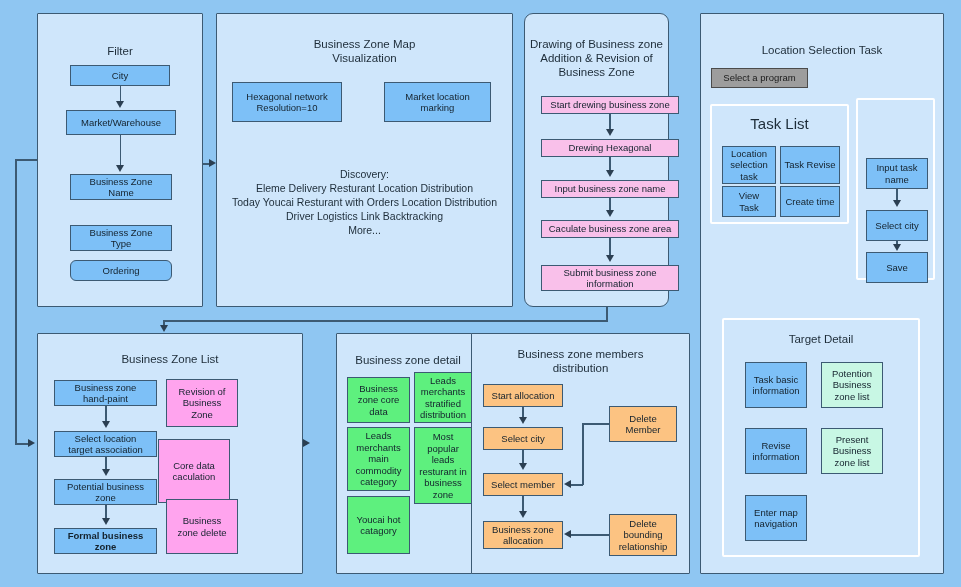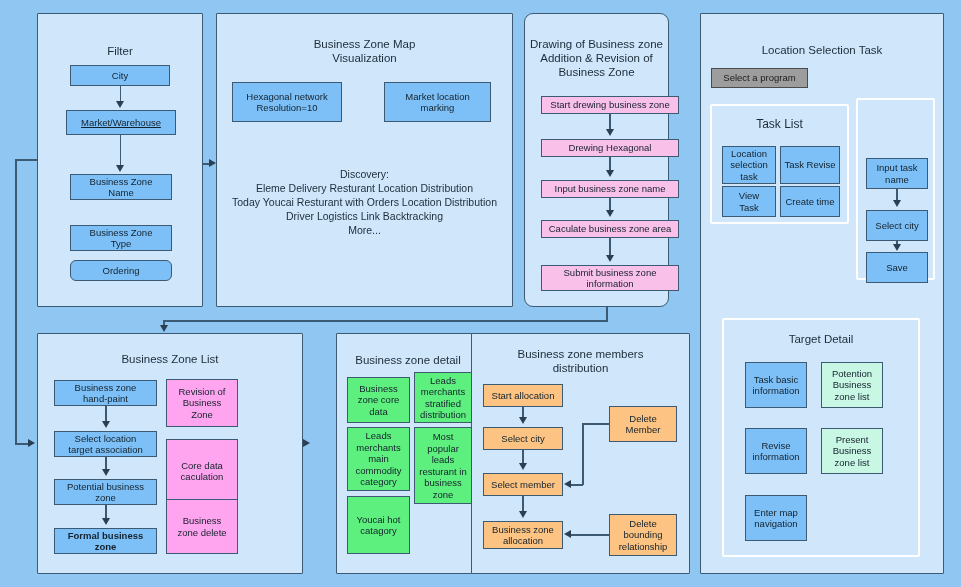--- a/index.html
+++ b/index.html
@@ -70,21 +70,21 @@
   .arw-l{border-top:4.5px solid transparent;border-bottom:4.5px solid transparent;border-right:7px solid #2b3f52;}
 </style>
 </head>
 <body>
 
 <div id="stage">
 
   <div class="panel" style="left:37px;top:13px;width:166px;height:294px;">
     <div class="panel-title" style="top:30px;">Filter</div>
     <div class="node blue" style="left:32px;top:51px;width:100px;height:21px;">City</div>
-    <div class="node blue" style="left:28px;top:96px;width:110px;height:25px;text-decoration:underline;">Market/Warehouse</div>
+    <div class="node blue" style="left:28px;top:96px;width:110px;height:25px;">Market/Warehouse</div>
     <div class="node blue" style="left:32px;top:160px;width:102px;height:26px;">Business Zone
 Name</div>
     <div class="node blue" style="left:32px;top:211px;width:102px;height:26px;">Business Zone
 Type</div>
     <div class="node blue" style="left:32px;top:246px;width:102px;height:21px;border-radius:6px;">Ordering</div>
 
     <div class="ln lnv" style="left:81.5px;top:72px;height:16px;"></div>
     <div class="arw arw-d" style="left:78px;top:87px;"></div>
     <div class="ln lnv" style="left:81.5px;top:121px;height:31px;"></div>
     <div class="arw arw-d" style="left:78px;top:151px;"></div>
@@ -123,21 +123,21 @@
     <div class="arw arw-d" style="left:80.5px;top:196px;"></div>
     <div class="ln lnv" style="left:84px;top:224px;height:18px;"></div>
     <div class="arw arw-d" style="left:80.5px;top:241px;"></div>
   </div>
 
   <div class="panel" style="left:700px;top:13px;width:244px;height:561px;">
     <div class="panel-title" style="top:29px;">Location Selection Task</div>
     <div class="node grey" style="left:10px;top:54px;width:97px;height:20px;color:#1b1b1b;">Select a program</div>
 
     <div class="subbox" style="left:9px;top:90px;width:139px;height:120px;">
-      <div class="panel-title" style="top:11px;font-size:12px;">Task List</div>
+      <div class="panel-title" style="top:11px;font-size:15px;">Task List</div>
       <div class="node blue" style="left:10px;top:40px;width:54px;height:38px;">Location
 selection
 task</div>
       <div class="node blue" style="left:68px;top:40px;width:60px;height:38px;">Task Revise</div>
       <div class="node blue" style="left:10px;top:80px;width:54px;height:31px;">View
 Task</div>
       <div class="node blue" style="left:68px;top:80px;width:60px;height:31px;">Create time</div>
     </div>
 
     <div class="subbox" style="left:155px;top:84px;width:79px;height:182px;">
@@ -175,21 +175,21 @@
     <div class="node blue" style="left:16px;top:97px;width:103px;height:26px;">Select location
 target association</div>
     <div class="node blue" style="left:16px;top:145px;width:103px;height:26px;">Potential business
 zone</div>
     <div class="node blue" style="left:16px;top:194px;width:103px;height:26px;font-weight:bold;">Formal business
 zone</div>
 
     <div class="node pink" style="left:128px;top:45px;width:72px;height:48px;">Revision of
 Business
 Zone</div>
-    <div class="node pink" style="left:128px;top:105px;width:72px;height:64px;">Core data
+    <div class="node pink" style="left:120px;top:105px;width:72px;height:64px;">Core data
 caculation</div>
     <div class="node pink" style="left:128px;top:165px;width:72px;height:55px;">Business
 zone delete</div>
 
     <div class="ln lnv" style="left:67px;top:72px;height:16px;"></div>
     <div class="arw arw-d" style="left:63.5px;top:87px;"></div>
     <div class="ln lnv" style="left:67px;top:123px;height:13px;"></div>
     <div class="arw arw-d" style="left:63.5px;top:135px;"></div>
     <div class="ln lnv" style="left:67px;top:171px;height:14px;"></div>
     <div class="arw arw-d" style="left:63.5px;top:184px;"></div>

